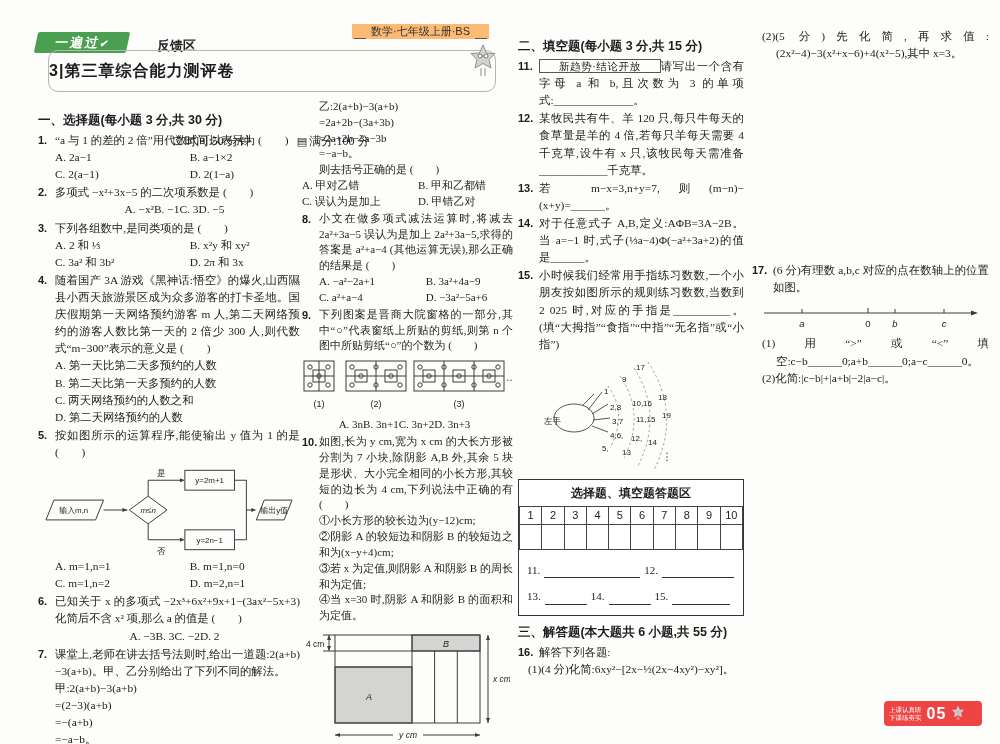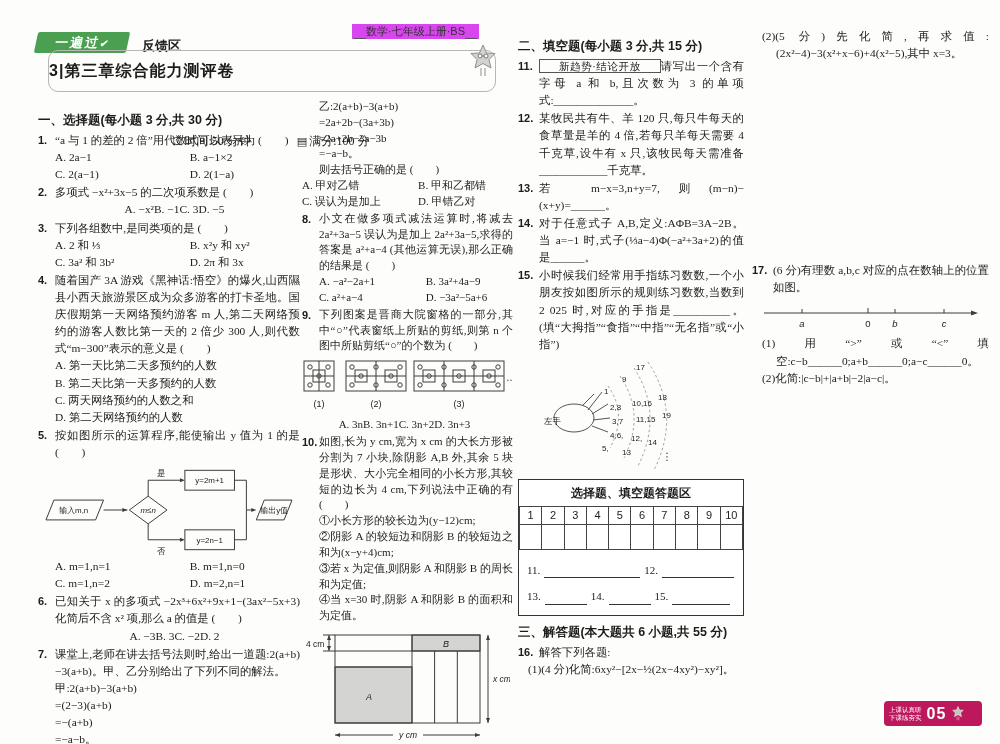--- a/index.html
+++ b/index.html
@@ -3,26 +3,26 @@
 <meta charset="utf-8">
 <style>
   html,body{margin:0;padding:0;background:#ffffff;}
   .page{position:relative;width:1000px;height:744px;background:#fdfdfb;overflow:hidden;
         font-family:"Liberation Serif","DejaVu Serif",serif;color:#1c1c1c;}
   
   .logo{position:absolute;left:36px;top:32px;width:92px;height:21px;background:#4aa050;
         color:#fff;font:bold 13px/21px "Liberation Sans",sans-serif;text-align:center;
         transform:skewX(-12deg);border-radius:2px;letter-spacing:2px;}
   .logo .chk{font-size:10px;letter-spacing:0;}
-  .fbq{position:absolute;left:142px;top:37px;font:bold 13px "Liberation Sans",sans-serif;color:#222;}
+  .fbq{position:absolute;left:157px;top:37px;font:bold 13px "Liberation Sans",sans-serif;color:#222;}
   .hbox{position:absolute;left:48px;top:50px;width:446px;height:40px;border:1px solid #b6b6b2;
         border-radius:10px;display:flex;align-items:center;justify-content:flex-start;}
   .htitle{font:bold 16px "Liberation Sans",sans-serif;letter-spacing:1px;}
-  .edition{position:absolute;left:352px;top:24px;display:flex;align-items:flex-end;
-        font:11px "Liberation Sans",sans-serif;color:#333;background:#d946ef;padding:0 2px;}
+  .edition{position:absolute;left:352px;top:24px;display:flex;align-items:flex-end;gap:5px;
+        font:11px "Liberation Sans",sans-serif;color:#333;background:#fdba74;padding:0 2px;}
   .dash{display:inline-block;width:12px;border-top:1.5px solid #555;height:0;}
   .mascot{position:absolute;left:468px;top:44px;}
   .meta{position:absolute;left:48px;top:97px;width:446px;text-align:center;font-size:12px;color:#222;margin-top:36px;}
   .meta .gap{display:inline-block;width:40px;}
   .micon{font-size:11px;margin-right:2px;}
   
   .col{position:absolute;font-size:11.4px;line-height:1.5;text-align:justify;}
   #c1{left:38px;top:112px;width:262px;}
   #c2{left:302px;top:99px;width:211px;font-size:11px;line-height:1.44;}
   #c3{left:518px;top:38px;width:226px;}
@@ -43,21 +43,21 @@
   .ansbox{border:1.4px solid #333;margin:7px 0 8px;background:#fff;}
   .anstitle{text-align:center;font:bold 12px "Liberation Sans",sans-serif;padding:5px 0 4px;}
   table.ansgrid{width:100%;border-collapse:collapse;table-layout:fixed;}
   .ansgrid td{border:1px solid #444;height:17px;text-align:center;
               font:11px "Liberation Sans",sans-serif;padding:0;}
   .ansgrid tr.empty td{height:24px;}
   .ansblanks{padding:2px 8px 10px;}
   .ansline{display:flex;align-items:flex-end;gap:4px;margin-top:10px;font-size:11px;}
   .blank{border-bottom:1px solid #333;height:12px;display:inline-block;}
   
-  .pagebadge{position:absolute;left:884px;top:701px;width:98px;height:25px;background:#be185d;
+  .pagebadge{position:absolute;left:884px;top:701px;width:98px;height:25px;background:#ef4444;
         border-radius:4px;color:#fff;display:flex;align-items:center;gap:5px;padding:0 5px;box-sizing:border-box;}
   .motto{font:6.5px/1.2 "Liberation Sans",sans-serif;white-space:nowrap;}
   .pgnum{font:bold 16px "Liberation Sans",sans-serif;letter-spacing:1px;}
   svg text{font-family:"Liberation Sans",sans-serif;fill:#1c1c1c;}
   svg .ln{stroke:#3c3c3c;stroke-width:1;fill:none;}
   svg .shade{fill:#d4d4d2;stroke:#3c3c3c;stroke-width:1;}
   svg .dash{stroke:#888;stroke-width:0.8;fill:none;stroke-dasharray:2.5 2.5;}
 </style>
 </head>
 <body>

